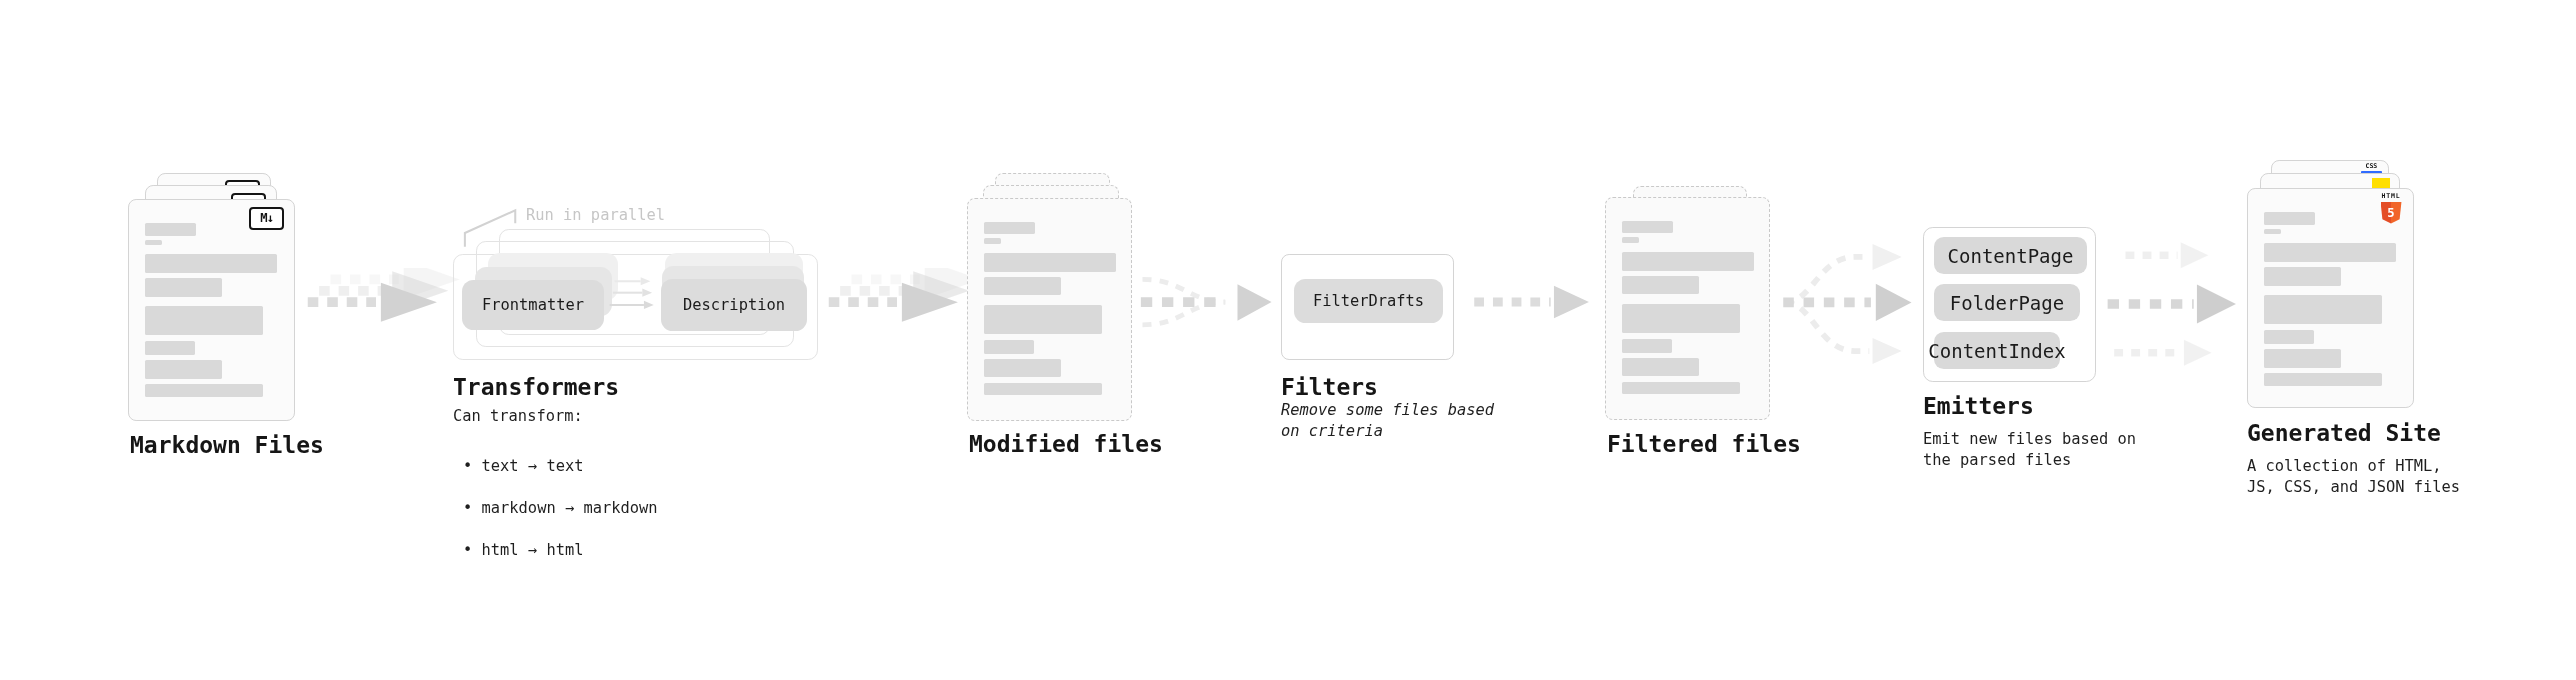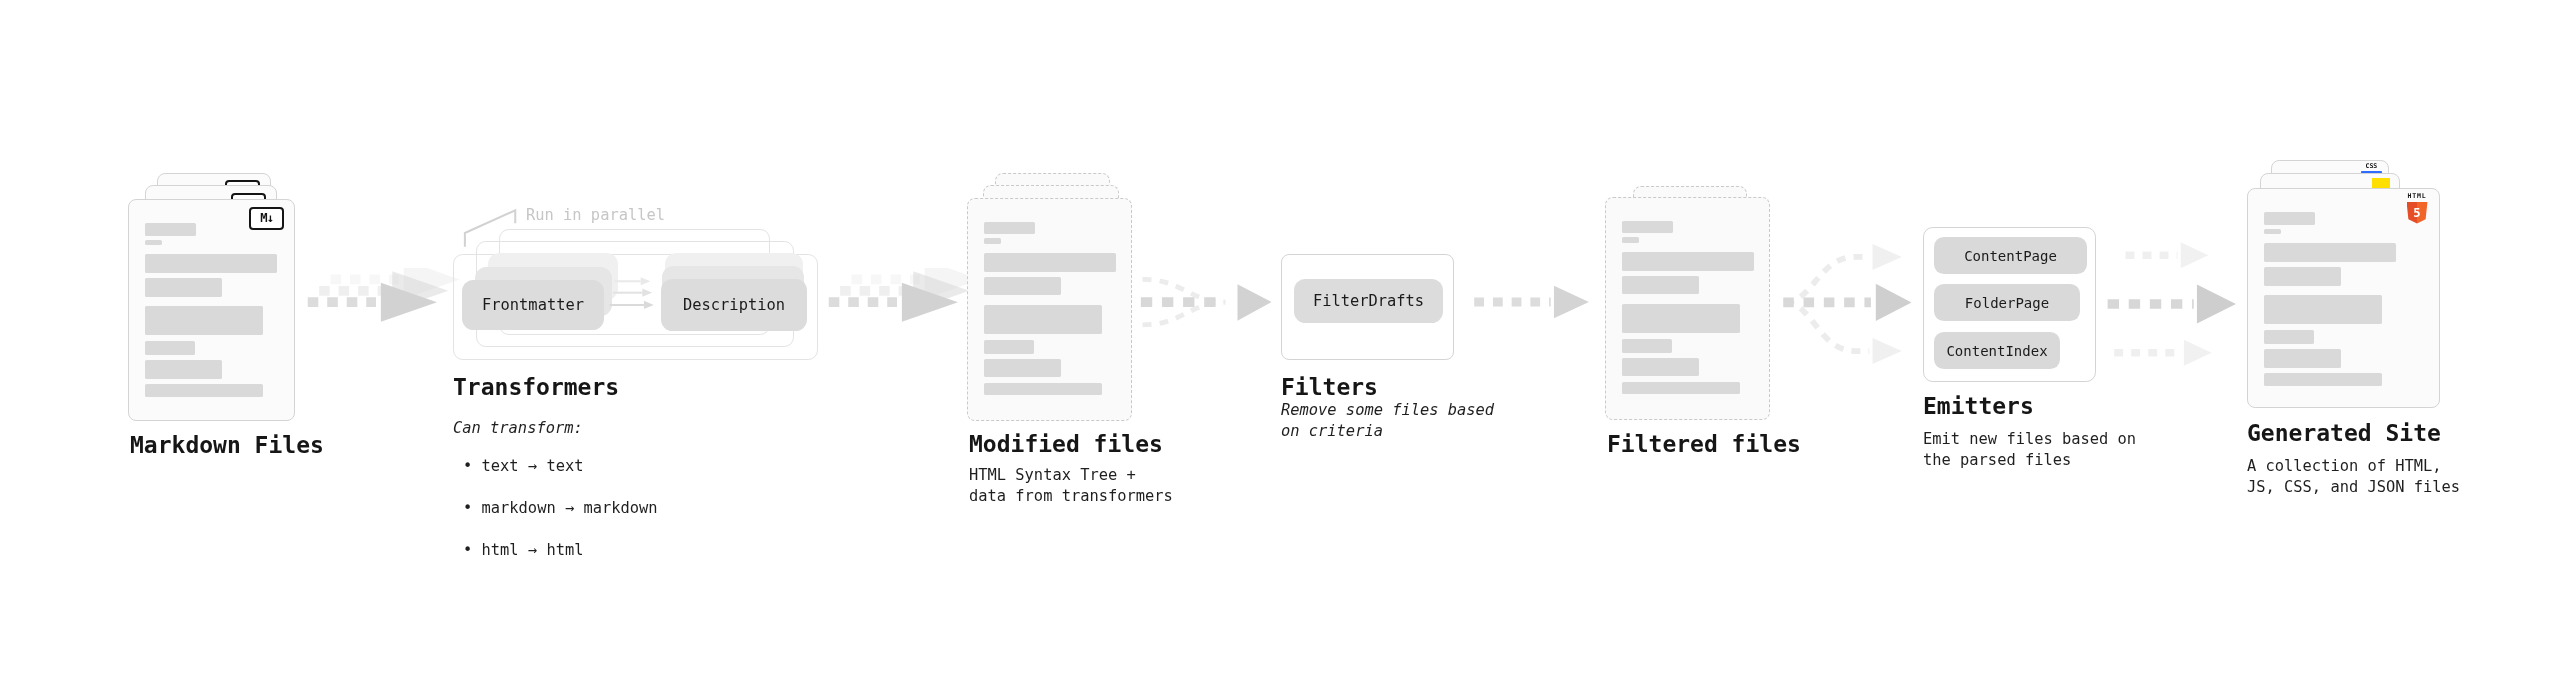--- a/index.html
+++ b/index.html
@@ -43,21 +43,21 @@
   .annotation-label{position:absolute;font-size:15.4px;font-weight:500;color:#c6c6c6;white-space:nowrap;}
 
   
   .outline-box{position:absolute;border:1.6px solid #e3e3e3;border-radius:9.8px;box-sizing:border-box;background:transparent;}
   .panel-box{position:absolute;border:1.6px solid #d4d4d4;border-radius:8.1px;box-sizing:border-box;background:#ffffff;}
   .node-box{position:absolute;background:#dcdcdc;border-radius:11.4px;display:flex;align-items:center;justify-content:center;
             font-size:15.4px;font-weight:500;color:#1b1b1b;box-sizing:border-box;}
   .node-ghost1{position:absolute;background:#e6e6e6;border-radius:11.4px;}
   .node-ghost2{position:absolute;background:#f0f0f0;border-radius:11.4px;}
   .pill{position:absolute;background:#d9d9d9;border-radius:9.8px;display:flex;align-items:center;justify-content:center;
-        font-size:14px;font-weight:500;color:#1b1b1b;box-sizing:border-box;}
+        font-size:19px;font-weight:500;color:#1b1b1b;box-sizing:border-box;}
   svg{display:block;}
 </style>
 </head>
 <body>
 
 <div class="canvas">
 
   <div class="abs" style="left:128px;top:171px;width:171px;height:252px;">
     <div class="file-card" style="left:29px;top:1.6px;width:114px;height:203px;">
       <div class="md-badge">M↓</div>
@@ -122,21 +122,21 @@
         <line x1="2" y1="39" x2="44" y2="39" stroke="#dadada" stroke-width="2.5"></line>
         <polygon points="44,34 44,44 56,39" fill="#dadada"></polygon>
       </g>
   </svg>
 
   <div class="node-ghost2" style="left:665px;top:253px;width:138px;height:47px;"></div>
   <div class="node-ghost1" style="left:662px;top:266px;width:142px;height:49px;"></div>
   <div class="node-box" style="left:661px;top:279px;width:146px;height:52px;">Description</div>
 
   <div class="stage-label" style="left:453px;top:374px;">Transformers</div>
-  <div class="stage-desc" style="left:453px;top:418px;font-style:italic;">Can transform:</div>
+  <div class="stage-desc" style="left:453px;top:406px;">Can transform:</div>
   <div class="stage-desc" style="left:463px;top:435px;">
     <div>• text → text</div>
     <div>• markdown → markdown</div>
     <div>• html → html</div>
   </div>
 
   <svg class="abs" style="left:822px;top:268px;" width="163" height="65" viewBox="0 0 200 80">
     <g opacity="0.2" transform="translate(28,-28)">
       <line x1="8" y1="42" x2="92" y2="42" stroke="#dcdcdc" stroke-width="12" stroke-dasharray="13 11"></line>
       <polygon points="98,18 98,66 167,42" fill="#d2d2d2"></polygon>
@@ -161,22 +161,20 @@
         <div class="bar b3"></div>
         <div class="bar b4"></div>
         <div class="bar b5"></div>
         <div class="bar b6"></div>
         <div class="bar b7"></div>
         <div class="bar b8"></div>
       </div>
     </div>
   </div>
   <div class="stage-label" style="left:969px;top:431px;">Modified files</div>
-  <div class="stage-desc" style="left:969px;top:465px;">HTML Syntax Tree +
-data from transformers</div>
 
   <svg class="abs" style="left:1136px;top:268px;" width="138" height="69" viewBox="0 0 170 85">
     <path d="M 8,14 C 58,14 64,41 110,42" fill="none" stroke="#ececec" stroke-width="6" stroke-dasharray="11 10"></path>
     <path d="M 8,70 C 58,70 64,43 110,42" fill="none" stroke="#ececec" stroke-width="6" stroke-dasharray="11 10"></path>
     <line x1="6" y1="42" x2="105" y2="42" stroke="#d8d8d8" stroke-width="12" stroke-dasharray="14 12"></line>
     <polygon points="125,20 125,65 167,42" fill="#d2d2d2"></polygon>
   </svg>
 
   <div class="panel-box" style="left:1281px;top:254px;width:173px;height:106px;"></div>
   <div class="node-box" style="left:1294px;top:279px;width:149px;height:44px;">FilterDrafts</div>
@@ -241,21 +239,21 @@
   <div class="abs" style="left:2247px;top:160px;width:171px;height:252px;">
     <div class="file-card" style="left:24.4px;top:0px;width:118px;height:203px;">
       <div class="css-badge">
         <span class="css-txt">CSS</span>
         <div class="css-bar"></div>
       </div>
     </div>
     <div class="file-card" style="left:13px;top:13px;width:140px;height:203px;">
       <div class="js-badge"></div>
     </div>
-    <div class="file-card" style="left:0px;top:28.4px;width:193px;height:220px;">
+    <div class="file-card" style="left:0px;top:28.4px;width:167px;height:220px;">
       <div class="html5-badge">
         <span class="h5-txt">HTML</span>
         <div class="h5-shield">
           <span class="h5-num">5</span>
         </div>
       </div>
       <div class="bars">
         <div class="bar b1"></div>
         <div class="bar b2"></div>
         <div class="bar b3"></div>

